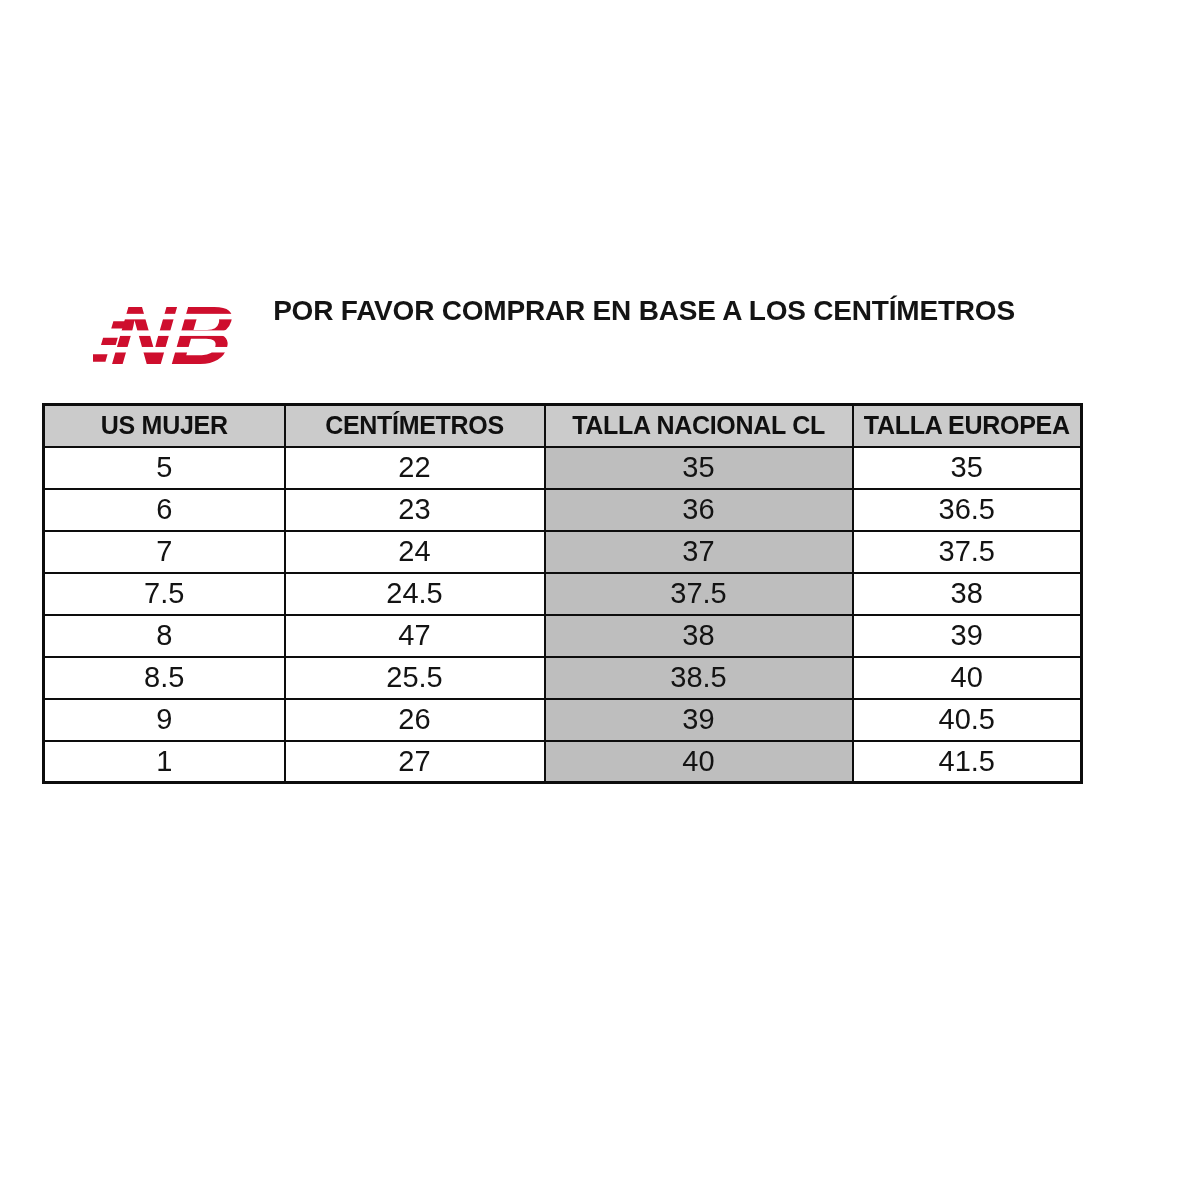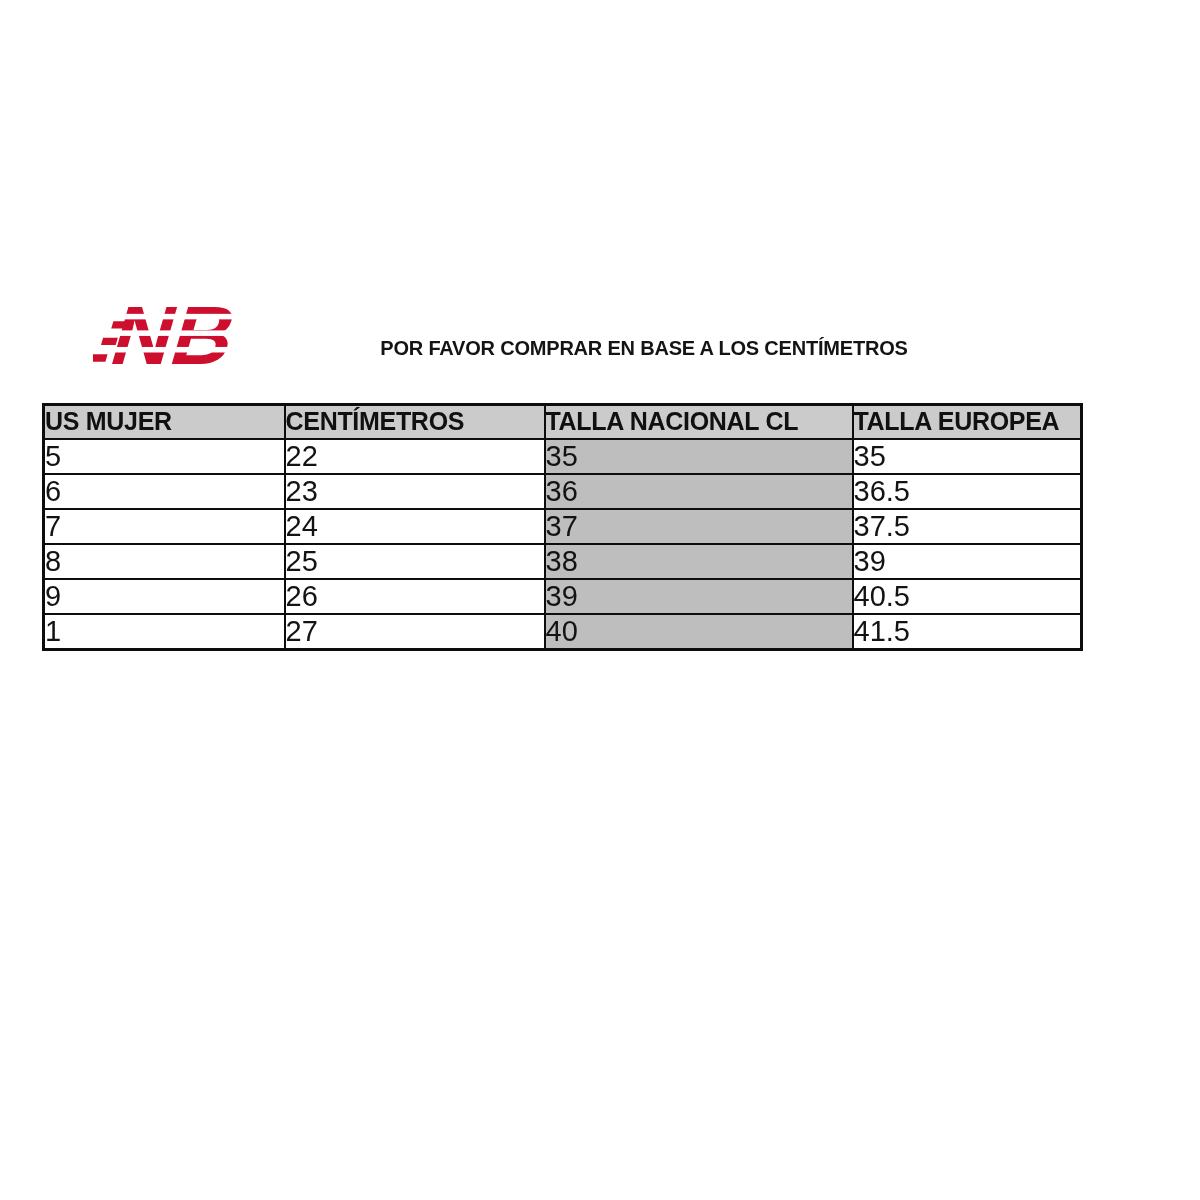--- a/index.html
+++ b/index.html
@@ -22,42 +22,41 @@
     position:absolute;
     left:93px;top:289px;
     width:142px;height:92px;
   }
   .title-block{
     position:absolute;
     left:238px;top:292px;
     width:812px;
     text-align:center;
     font-weight:bold;
-    font-size:20px;
+    font-size:28px;
     line-height:38px;
     letter-spacing:-0.2px;
     color:#141414;
-    margin-top:37px;
   }
   table.size-table{
     position:absolute;
     left:42px;top:403px;
     width:1038px;
     border-collapse:collapse;
     table-layout:fixed;
     border:3px solid var(--border);
   }
   table.size-table col:nth-child(1){width:241px;}
   table.size-table col:nth-child(2){width:260px;}
   table.size-table col:nth-child(3){width:308px;}
   table.size-table col:nth-child(4){width:229px;}
   table.size-table th, table.size-table td{
     border:2px solid var(--border);
-    height:34px;
-    text-align:left;
+    height:42px;
+    text-align:center;
     vertical-align:middle;
     padding:0;
     overflow:hidden;
     white-space:nowrap;
   }
   table.size-table th{
     background:var(--header-bg);
     font-size:25px;
     font-weight:bold;
     letter-spacing:-0.3px;
@@ -126,24 +125,36 @@
           <td class="hl">36</td>
           <td>36.5</td>
         </tr>
         <tr>
           <td>7</td>
           <td>24</td>
           <td class="hl">37</td>
           <td>37.5</td>
         </tr>
         <tr>
+          <td>7.5</td>
+          <td>24.5</td>
+          <td class="hl">37.5</td>
+          <td>38</td>
+        </tr>
+        <tr>
           <td>8</td>
-          <td>25</td>
+          <td>47</td>
           <td class="hl">38</td>
           <td>39</td>
+        </tr>
+        <tr>
+          <td>8.5</td>
+          <td>25.5</td>
+          <td class="hl">38.5</td>
+          <td>40</td>
         </tr>
         <tr>
           <td>9</td>
           <td>26</td>
           <td class="hl">39</td>
           <td>40.5</td>
         </tr>
         <tr>
           <td>1</td>
           <td>27</td>

